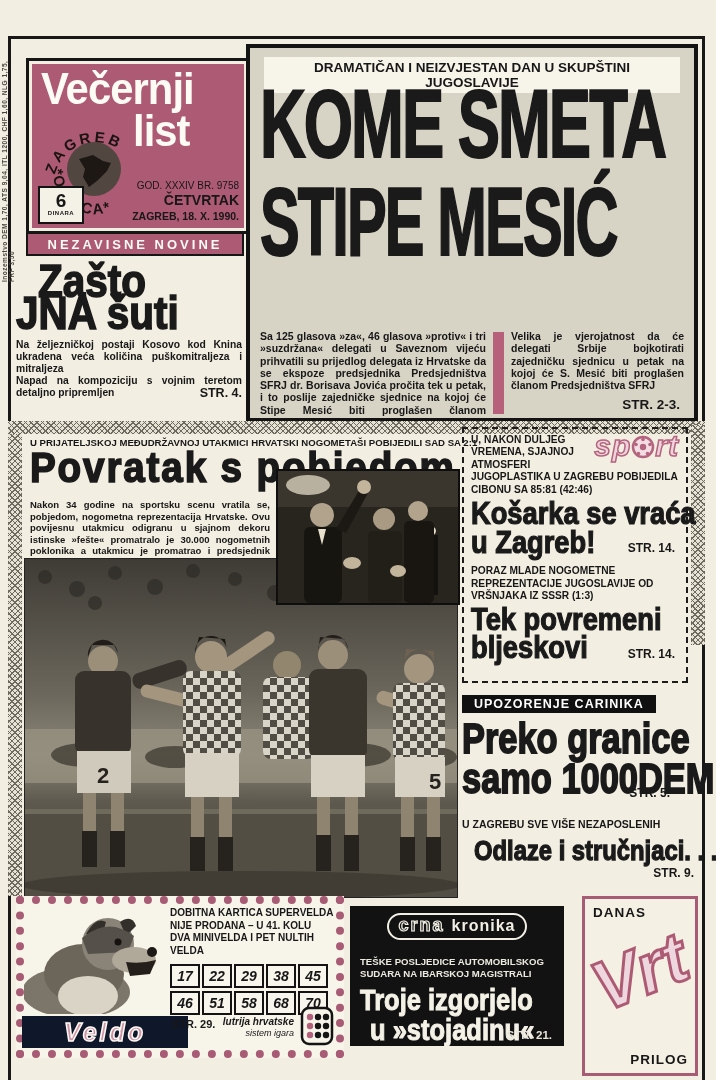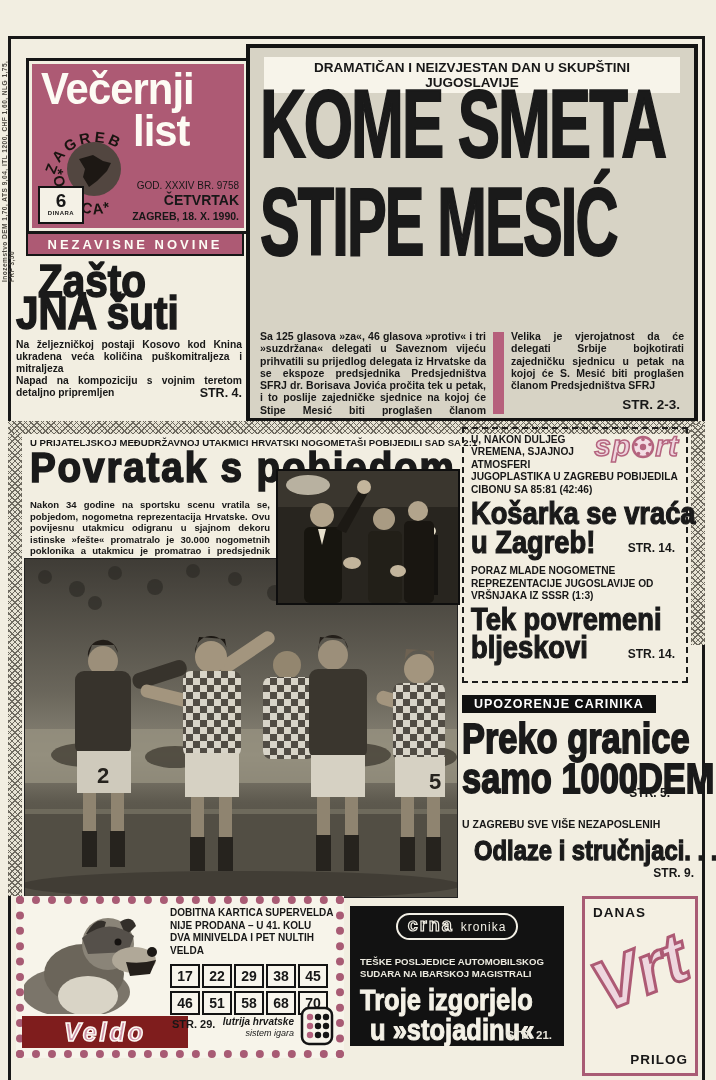--- a/index.html
+++ b/index.html
@@ -294,25 +294,25 @@
       <circle cx="84" cy="40" r="26" fill="#8a8478"></circle>
       <path d="M62,30 q10,-18 20,-12 l-4,14 z" fill="#332f2a"></path>
       <path d="M96,18 q12,-8 16,4 l-10,10 z" fill="#332f2a"></path>
       <path d="M58,34 q26,-22 52,-2 l-6,16 -40,2 z" fill="#55504a"></path>
       <ellipse cx="110" cy="56" rx="22" ry="13" fill="#b0a898"></ellipse>
       <path d="M102,58 q16,2 30,-2 l-6,14 -20,2 z" fill="#241f1b"></path>
       <circle cx="128" cy="48" r="5" fill="#1c1916"></circle>
       <circle cx="94" cy="38" r="3.5" fill="#151210"></circle>
       <ellipse cx="64" cy="92" rx="30" ry="20" fill="#d9d4c6"></ellipse>
     </svg>
-    <div class="abs" style="left:-2px;bottom:2px;width:166px;height:32px;background:#7f1d1d;text-align:center;">
+    <div class="abs" style="left:-2px;bottom:2px;width:166px;height:32px;background:#0f172a;text-align:center;">
       <span style="font-size:25px;font-weight:800;font-style:italic;color:#cf93a8;-webkit-text-stroke:1.5px #fdfbf4;letter-spacing:3px;line-height:32px;">Veldo</span>
     </div>
     <div class="abs kick" style="left:146px;top:3px;width:164px;font-size:10px;line-height:1.25;">DOBITNA KARTICA SUPERVELDA NIJE PRODANA – U 41. KOLU DVA MINIVELDA I PET NULTIH VELDA</div>
-    <div class="abs" style="left:146px;top:60px;">
+    <div class="abs" style="left:146px;top:60px;font-style:italic;">
       <div style="display:flex;">
         <div class="numcell">17</div>
         <div class="numcell">22</div>
         <div class="numcell">29</div>
         <div class="numcell">38</div>
         <div class="numcell">45</div>
       </div>
       <div style="display:flex;margin-top:3px;">
         <div class="numcell">46</div>
         <div class="numcell">51</div>
@@ -336,21 +336,21 @@
         <circle cx="26" cy="20" r="3.2" fill="#151515"></circle>
       <circle cx="10" cy="29" r="3.2" fill="#b2607c"></circle>
         <circle cx="18" cy="29" r="3.2" fill="#151515"></circle>
         <circle cx="26" cy="29" r="3.2" fill="#151515"></circle>
     </svg>
   </div>
 
   <div class="kronika">
     <div class="logo-pill">
       <span style="font-size:18px;font-weight:800;color:#121212;-webkit-text-stroke:1.2px #f2efe5;letter-spacing:2px;">crna</span>
-      <span style="font-size:12px;font-weight:400;letter-spacing:1px;">kronika</span>
+      <span style="font-size:16px;font-weight:700;letter-spacing:1px;">kronika</span>
     </div>
     <div class="kick" style="font-size:9.6px;line-height:1.25;margin-top:16px;color:#eceadf;">TEŠKE POSLJEDICE AUTOMOBILSKOG SUDARA NA IBARSKOJ MAGISTRALI</div>
     <div class="cond" style="font-size:30px;transform:scaleX(0.85);margin-top:6px;color:#f4f1e6;-webkit-text-stroke:1px #f4f1e6;">Troje izgorjelo</div>
     <div class="cond" style="font-size:30px;transform:scaleX(0.85);margin:2px 0 0 10px;color:#f4f1e6;-webkit-text-stroke:1px #f4f1e6;">u »stojadinu«</div>
     <div class="abs ref" style="right:12px;bottom:5px;font-size:11.5px;color:#e8e5da;">STR. 21.</div>
   </div>
 
   <div class="vrt">
     <div class="abs" style="left:8px;top:6px;font-size:13.5px;font-weight:700;letter-spacing:1px;">DANAS</div>
     <div class="abs" style="left:-10px;top:38px;width:130px;text-align:center;font-size:70px;font-weight:800;font-style:italic;

